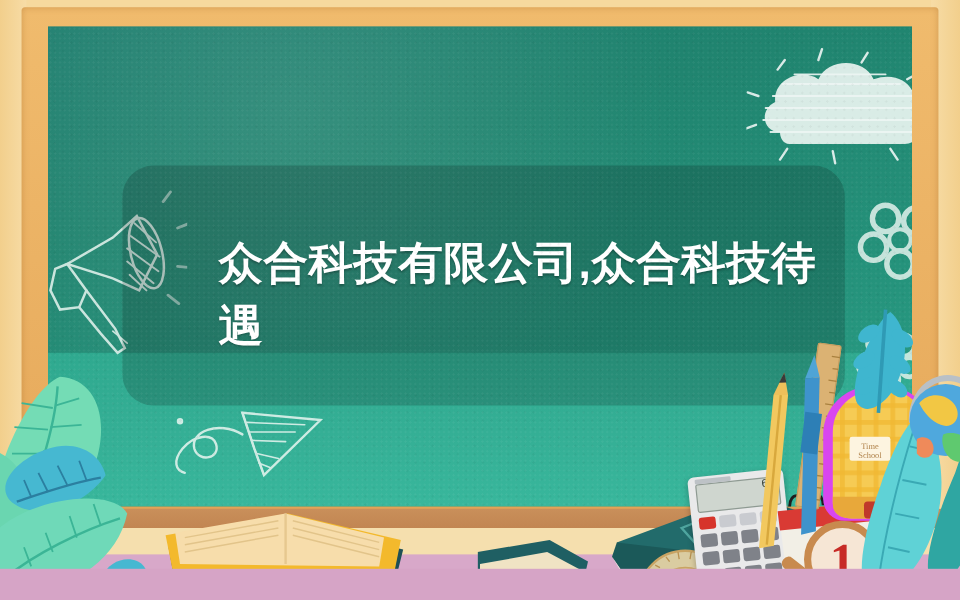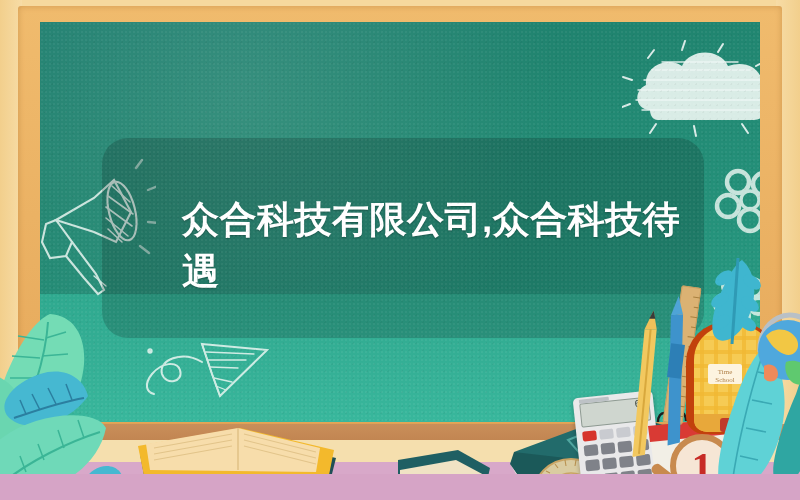--- a/index.html
+++ b/index.html
@@ -120,21 +120,21 @@
   }
   .calc-screen span{
     position:absolute;right:3px;top:0px;font-family:"DejaVu Sans Mono","Liberation Mono",monospace;
     font-size:9px;color:#394239;
   }
   .calc-key{position:absolute;background:#7f8289;border-radius:2px;}
   .calc-key.ac{background:#d6342b;}
   .calc-key.lt{background:#c9cbd0;}
 
   .backpack{
-    position:absolute;background:#c2410c;border-radius:40px 40px 18px 18px;
+    position:absolute;background:#d946ef;border-radius:40px 40px 18px 18px;
   }
 
   .ruler{
     position:absolute;background:#dbb273;border-radius:2px;
     box-shadow:inset 0 0 0 1px #c59c5e;
   }
   .pencil{position:absolute;}
   .spiral{position:absolute;}
 
   .sr{position:absolute;width:1px;height:1px;overflow:hidden;clip:rect(0,0,0,0);}

